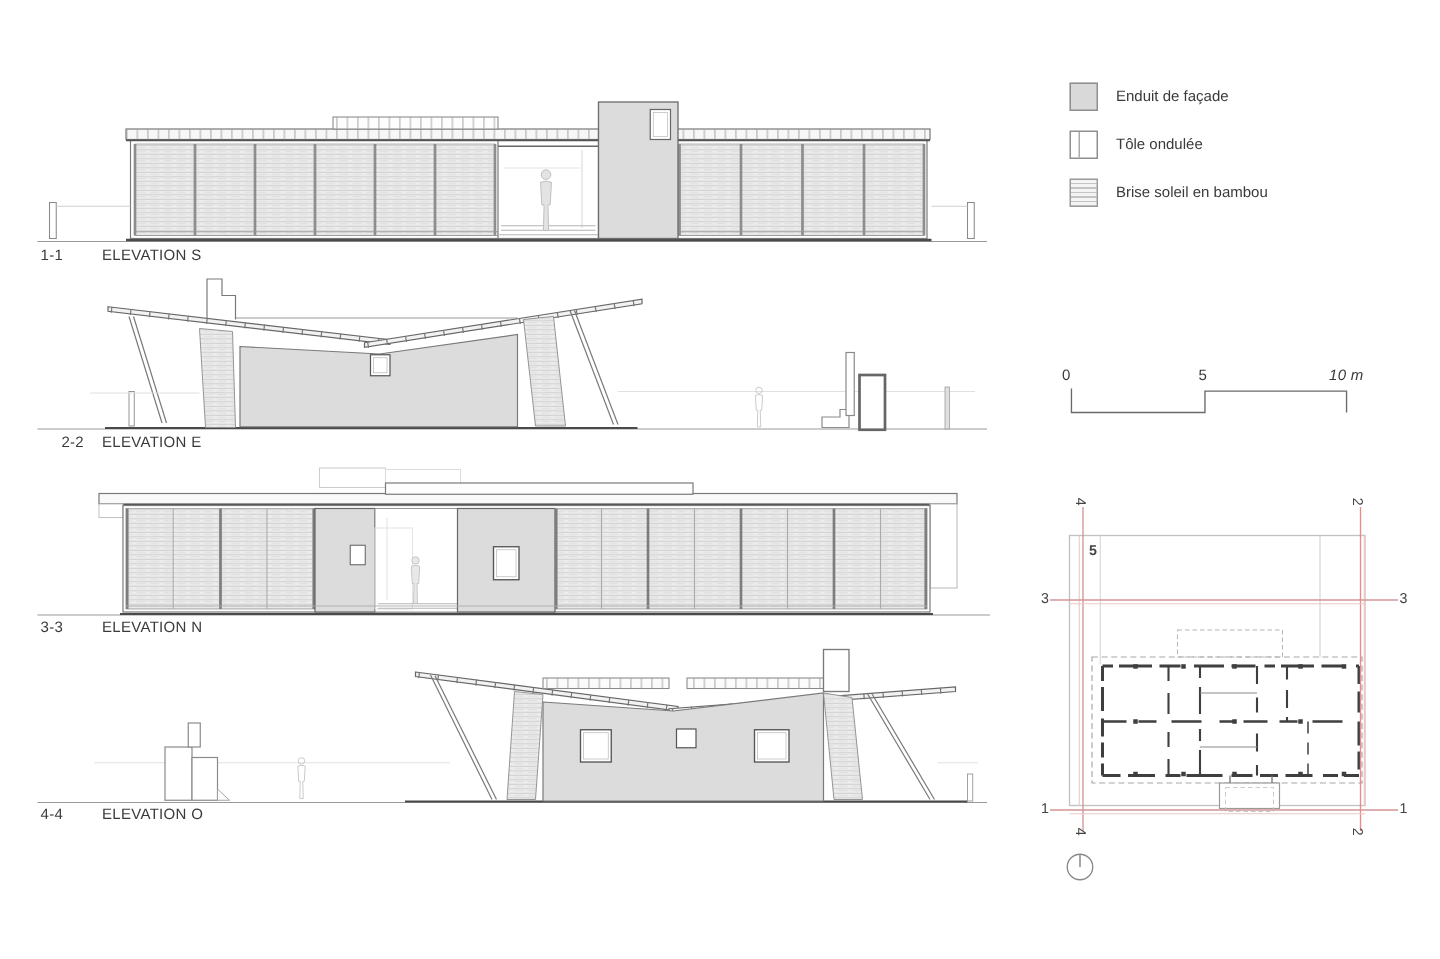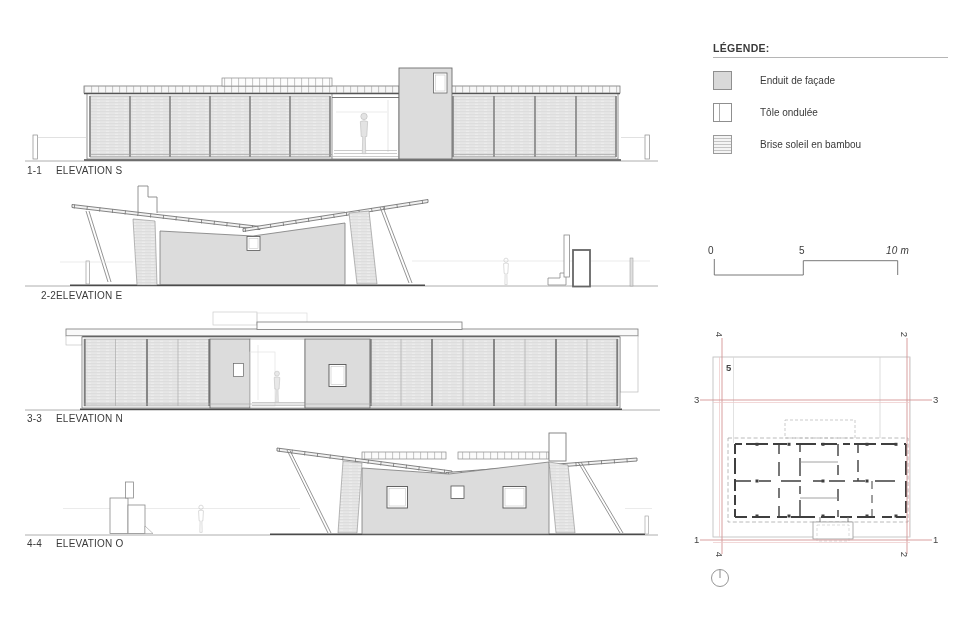--- a/index.html
+++ b/index.html
@@ -1,25 +1,25 @@
 <!DOCTYPE html>
 <html><head>
 <meta charset="utf-8">
 <style>
   html,body{margin:0;padding:0;background:#fff;}
   #canvas{position:relative;width:960px;height:639px;background:#ffffff;overflow:hidden;
           font-family:"Liberation Sans", sans-serif;color:#333;}
   #drawing{position:absolute;left:0;top:0;}
   .lbl{position:absolute;font-size:10px;letter-spacing:.2px;color:#3a3a3a;white-space:nowrap;}
-  .elev-label{display:flex;gap:0;}
+  .elev-label{display:flex;gap:12px;}
   .elev-label .id{width:29px;}
   .legend{position:absolute;left:713px;top:42px;width:235px;}
   .legend h3,.note h3{margin:0;font-size:10.5px;font-weight:bold;color:#3a3a3a;
       border-bottom:1px solid #b5b5b5;padding-bottom:3px;letter-spacing:.3px;}
-  .legend-item{display:flex;align-items:center;gap:28px;margin-top:13px;}
+  .legend-item{display:flex;align-items:center;gap:12px;margin-top:13px;}
   .swatch{width:19px;height:19px;box-sizing:border-box;border:1px solid #8f8f8f;position:relative;flex:0 0 auto;}
   .swatch.stucco{background:#d9d9d9;}
   .swatch.corrugated{background:#ffffff;}
   .swatch.corrugated .flute{position:absolute;left:5px;top:0;width:1px;height:100%;background:#aaa;}
   .swatch.bamboo{background:repeating-linear-gradient(to bottom,#f4f4f4 0 2px,#c4c4c4 2px 3px);border-color:#9a9a9a;}
   .legend-item span{font-size:10px;color:#3a3a3a;}
   .note{position:absolute;left:713px;top:155px;width:235px;}
   .note p{margin:12px 0 0 0;font-size:10px;color:#3a3a3a;}
   .mark{position:absolute;font-size:9.5px;color:#444;}
   .rot{transform:rotate(90deg);}
@@ -276,21 +276,20 @@
 <div class="lbl elev-label" style="left:27px;top:413px;">
   <span class="id">3-3</span>
   <span>ELEVATION N</span>
 </div>
 <div class="lbl elev-label" style="left:27px;top:538px;">
   <span class="id">4-4</span>
   <span>ELEVATION O</span>
 </div>
 
 <div class="legend">
-  <h3>LÉGENDE:</h3>
   <div class="legend-item">
     <div class="swatch stucco"></div>
     <span>Enduit de façade</span>
   </div>
   <div class="legend-item">
     <div class="swatch corrugated">
           <div class="flute"></div>
         </div>
     <span>Tôle ondulée</span>
   </div>

